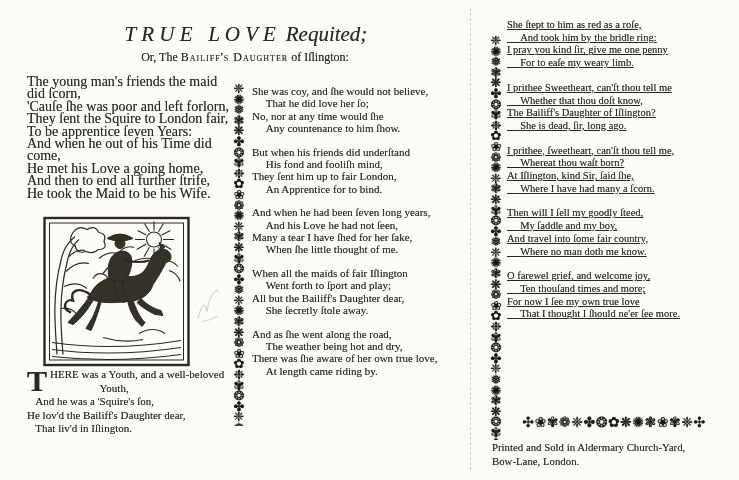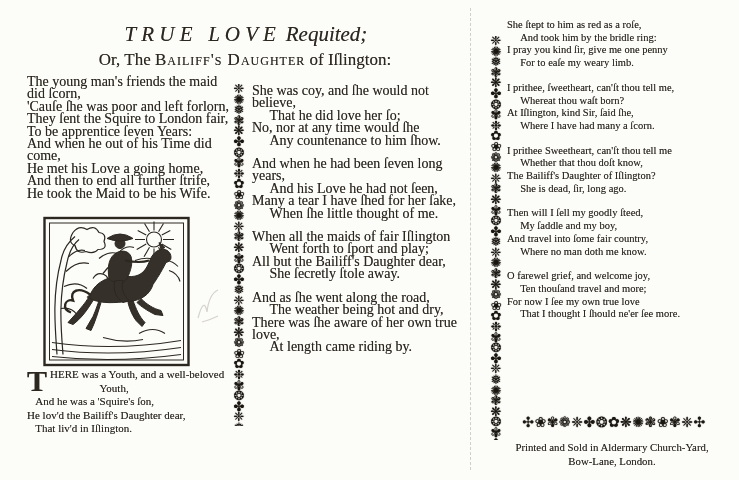--- a/index.html
+++ b/index.html
@@ -12,37 +12,37 @@
   .sheet *{box-sizing:border-box;}
   .inky{text-shadow:0 0 0.5px rgba(44,40,32,0.55);}
   
   .title1{
     position:absolute;left:28px;top:22px;width:436px;text-align:center;
     font-style:italic;font-size:21px;white-space:pre;
   }
   .title1 .t-tail{margin-left:10px;}
   .title2{
     position:absolute;left:20px;top:50px;width:450px;text-align:center;
-    font-size:17px;white-space:pre;
+    font-size:12px;white-space:pre;
   }
   .title2 .sc{font-variant:small-caps;letter-spacing:1px;}
   
   .stanza{white-space:pre-wrap;}
   .col1-stanza{
     position:absolute;left:27px;top:76px;width:206px;
     font-size:14px;line-height:12.4px;
   }
   .col2{
     position:absolute;left:252px;top:85px;width:218px;
-    font-size:14px;line-height:12.4px;
+    font-size:11px;line-height:12.4px;
   }
   .col2 .stanza{margin-bottom:11px;}
   .col3{
     position:absolute;left:507px;top:19px;width:220px;
-    font-size:10.5px;line-height:12.7px;
+    font-size:10.5px;line-height:12.7px;text-decoration:underline;
   }
   .col3 .stanza{margin-bottom:12px;}
   
   .drop-stanza{
     position:absolute;left:27px;top:368px;width:214px;
     font-size:11px;line-height:13.6px;white-space:pre-wrap;
   }
   .dropcap{
     float:left;width:23px;font-size:30px;line-height:25px;
     font-weight:bold;text-align:left;
@@ -64,21 +64,21 @@
     position:absolute;left:470px;top:8px;height:462px;width:0;
     border-left:1px dashed #c6c3bc;opacity:0.8;
   }
   
   .orn-row{
     position:absolute;left:505px;top:414px;width:218px;text-align:center;
     font-family:"DejaVu Sans",sans-serif;font-size:14px;color:#1b1812;
     letter-spacing:0.5px;text-shadow:0 0 1px rgba(20,16,10,0.8);
   }
   .imprint{
-    position:absolute;left:492px;top:440px;width:240px;text-align:center;
+    position:absolute;left:492px;top:440px;width:240px;
     font-size:10.8px;line-height:14px;
   }
   .pencil-mark{position:absolute;left:192px;top:282px;opacity:0.55;}
 </style>
 </head>
 <body>
 
 <div class="sheet">
 
   <div class="title1 inky"><span>T R U E   L O V E</span><span class="t-tail">Requited;</span></div>
@@ -144,20 +144,24 @@
 He lov'd the Bailiff's Daughter dear,
    That liv'd in Iſlington.</span></div>
 
   <div class="orn-border orn-left">❈✺❅❃❋✤❂✾❉✿❀❁✺❈❃❋✾❂✤❅❈✺❃❋❁❀✿❉✾❂✤❈❅✺❃❋❂✾✤❈</div>
 
   <div class="col2 inky">
     <div class="stanza">She was coy, and ſhe would not believe,
      That he did love her ſo;
 No, nor at any time would ſhe
      Any countenance to him ſhow.</div>
+    <div class="stanza">But when his friends did underſtand
+     His fond and fooliſh mind,
+They ſent him up to fair London,
+     An Apprentice for to bind.</div>
     <div class="stanza">And when he had been ſeven long years,
      And his Love he had not ſeen,
 Many a tear I have ſhed for her ſake,
      When ſhe little thought of me.</div>
     <div class="stanza">When all the maids of fair Iſlington
      Went forth to ſport and play;
 All but the Bailiff's Daughter dear,
      She ſecretly ſtole away.</div>
     <div class="stanza">And as ſhe went along the road,
      The weather being hot and dry,
@@ -167,34 +171,34 @@
 
   <div class="fold-line"></div>
 
   <div class="orn-border orn-right">❈✺❅❃❋✤❂✾❉✿❀❁✺❈❃❋✾❂✤❅❈✺❃❋❁❀✿❉✾❂✤❈❅✺❃❋❂✾✤❈</div>
 
   <div class="col3 inky">
     <div class="stanza">She ſtept to him as red as a roſe,
      And took him by the bridle ring:
 I pray you kind ſir, give me one penny
      For to eaſe my weary limb.</div>
+    <div class="stanza">I prithee Sweetheart, can'ſt thou tell me
+     Whether that thou doſt know,
+The Bailiff's Daughter of Iſlington?
+     She is dead, ſir, long ago.</div>
     <div class="stanza">I prithee, ſweetheart, can'ſt thou tell me,
      Whereat thou waſt born?
 At Iſlington, kind Sir, ſaid ſhe,
      Where I have had many a ſcorn.</div>
-    <div class="stanza">I prithee Sweetheart, can'ſt thou tell me
-     Whether that thou doſt know,
-The Bailiff's Daughter of Iſlington?
-     She is dead, ſir, long ago.</div>
     <div class="stanza">Then will I ſell my goodly ſteed,
      My ſaddle and my boy,
 And travel into ſome fair country,
      Where no man doth me know.</div>
     <div class="stanza">O farewel grief, and welcome joy,
-     Ten thouſand travel and more;
+     Ten thouſand times and more;
 For now I ſee my own true love
      That I thought I ſhould ne'er ſee more.</div>
   </div>
 
   <div class="orn-row">✣❀✾❁❈✤❂✿❋✺❃❀✾❈✣</div>
 
   <div class="imprint inky">
     <div>Printed and Sold in Aldermary Church-Yard,</div>
     <div>Bow-Lane, London.</div>
   </div>

